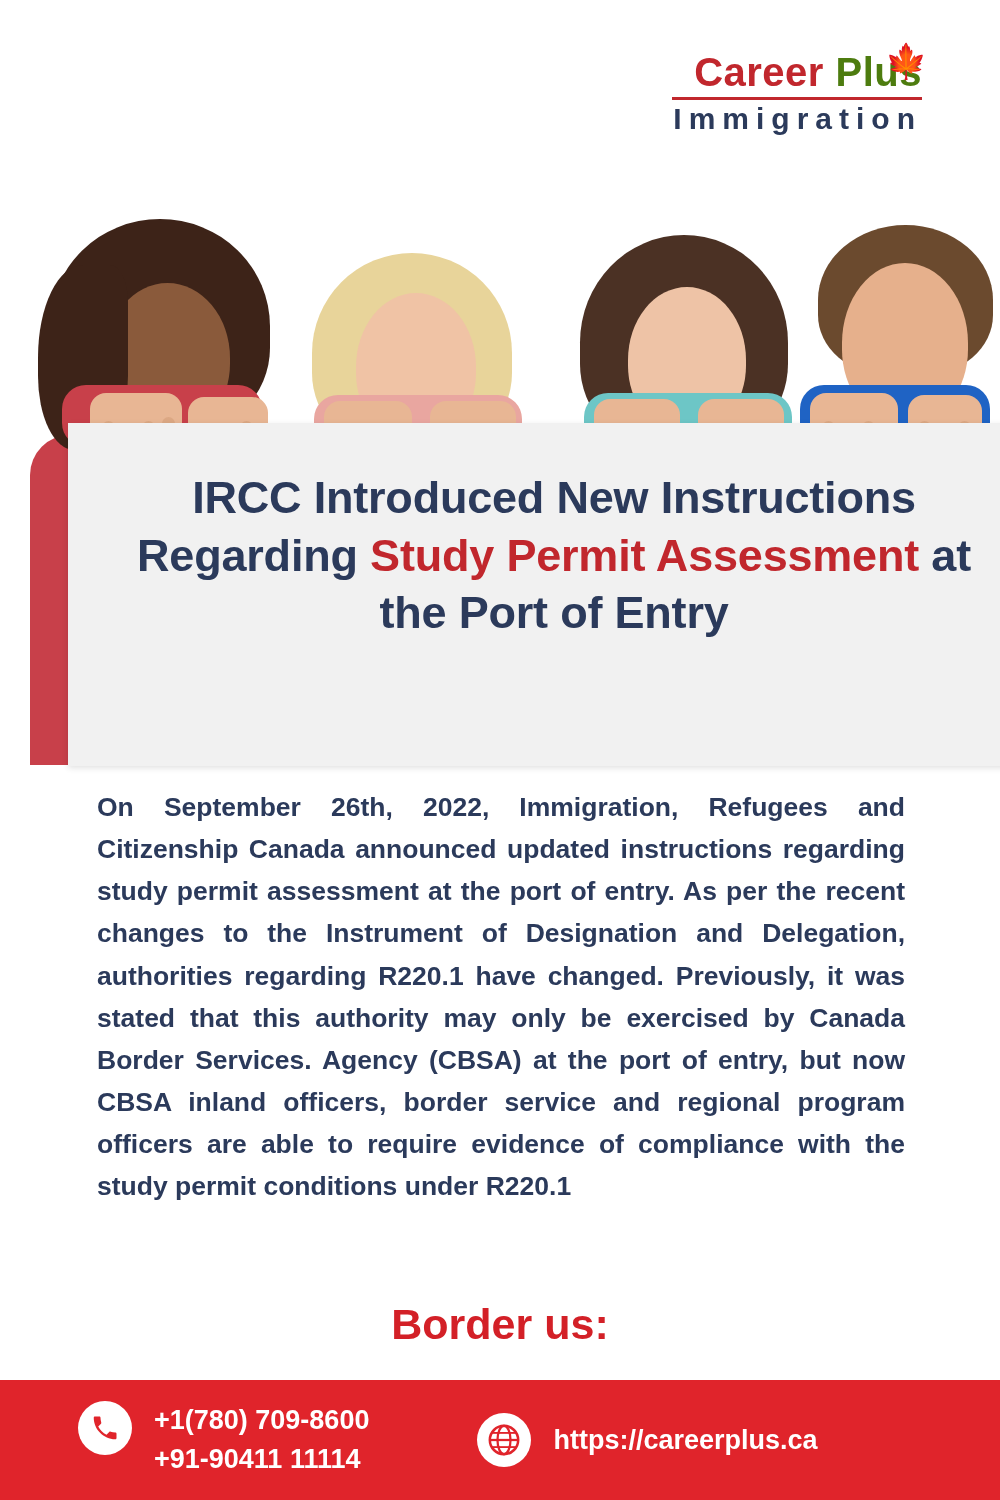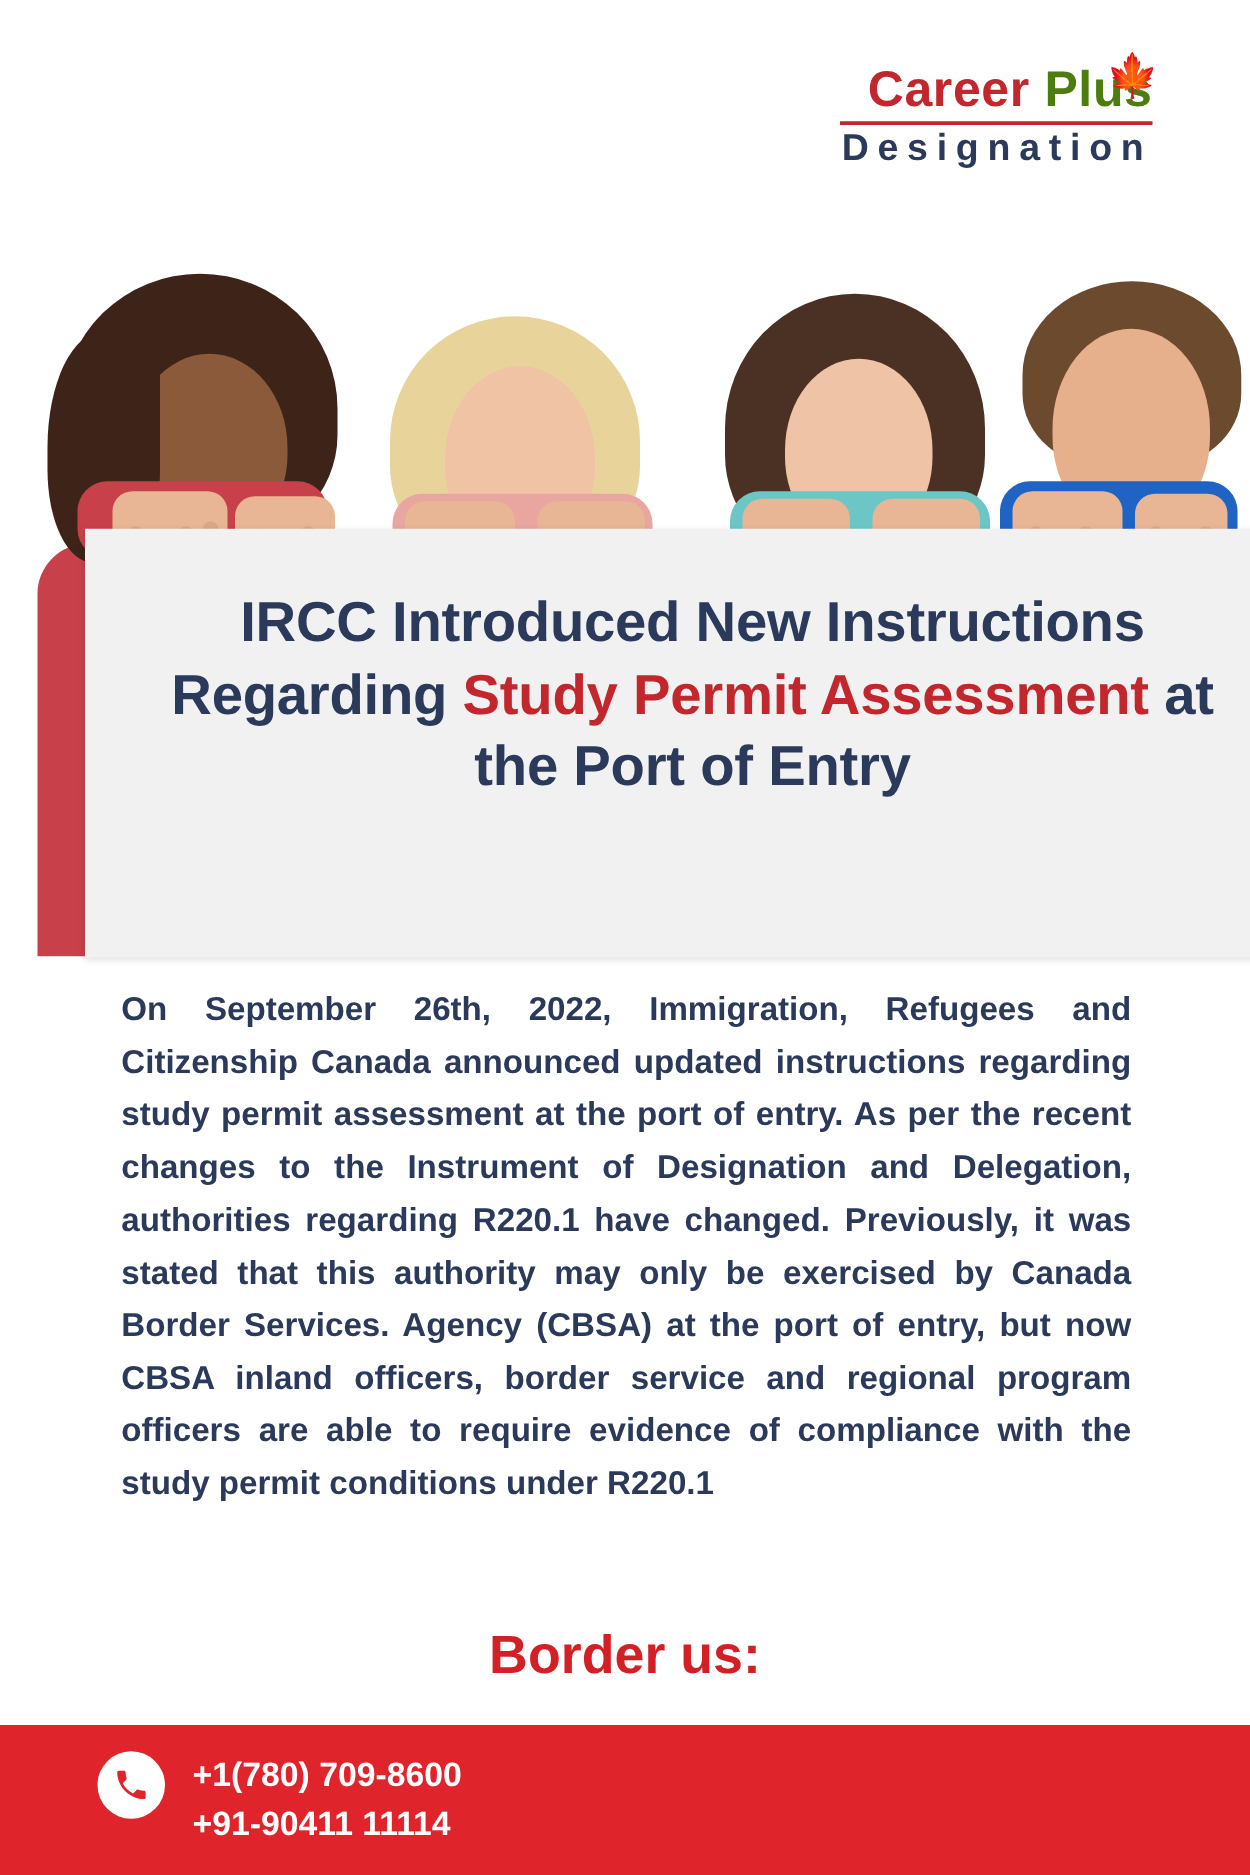--- a/index.html
+++ b/index.html
@@ -179,21 +179,21 @@
 <body>
 
 <div class="poster">
 
   <div class="logo">
     <div class="logo-line1">
       <span class="logo-career">Career</span><span>&nbsp;</span><span class="logo-plus">Plus</span>
       <span class="maple">🍁</span>
     </div>
     <div class="logo-underline"></div>
-    <div class="logo-line2">Designation</div>
+    <div class="logo-line2">Immigration</div>
   </div>
 
   <div class="photo-band">
 
     <div class="person" style="left:10px;width:290px;height:560px;">
       <div class="body" style="left:20px;bottom:0;width:250px;height:330px;background:#c8404a;"></div>
       <div class="hair" style="left:40px;top:14px;width:220px;height:215px;background:#3d2318;"></div>
       <div class="head" style="left:95px;top:78px;width:125px;height:150px;background:#8a5a3b;"></div>
       <div class="hair" style="left:28px;top:60px;width:90px;height:185px;background:#3d2318;border-radius:50% 20% 40% 40%;"></div>
       <div class="arm" style="left:52px;top:180px;width:200px;height:62px;background:#c8404a;"></div>
@@ -271,15 +271,27 @@
         <svg width="30" height="30" viewBox="0 0 24 24" aria-hidden="true">
           <path fill="#e0242b" d="M6.6 10.8c1.4 2.8 3.8 5.1 6.6 6.6l2.2-2.2c.3-.3.7-.4 1.1-.2 1.2.4 2.4.6 3.7.6.6 0 1 .4 1 1V20c0 .6-.4 1-1 1C10.9 21 3 13.1 3 3.8c0-.6.4-1 1-1h3.4c.6 0 1 .4 1 1 0 1.3.2 2.5.6 3.7.1.4 0 .8-.2 1.1l-2.2 2.2z"></path>
         </svg>
       </span>
       <div class="phone-lines">
         <div>+1(780) 709-8600</div>
         <div>+91-90411 11114</div>
       </div>
     </div>
 
+    <div class="footer-web">
+      <span class="icon-circle">
+        <svg width="34" height="34" viewBox="0 0 24 24" aria-hidden="true">
+          <circle cx="12" cy="12" r="10" fill="none" stroke="#e0242b" stroke-width="1.8"></circle>
+          <ellipse cx="12" cy="12" rx="4.6" ry="10" fill="none" stroke="#e0242b" stroke-width="1.6"></ellipse>
+          <line x1="2" y1="12" x2="22" y2="12" stroke="#e0242b" stroke-width="1.6"></line>
+          <line x1="3.6" y1="7" x2="20.4" y2="7" stroke="#e0242b" stroke-width="1.3"></line>
+          <line x1="3.6" y1="17" x2="20.4" y2="17" stroke="#e0242b" stroke-width="1.3"></line>
+        </svg>
+      </span>
+      <div class="web-text">https://careerplus.ca</div>
+    </div>
   </div>
 
 </div>
 
 </body></html>

